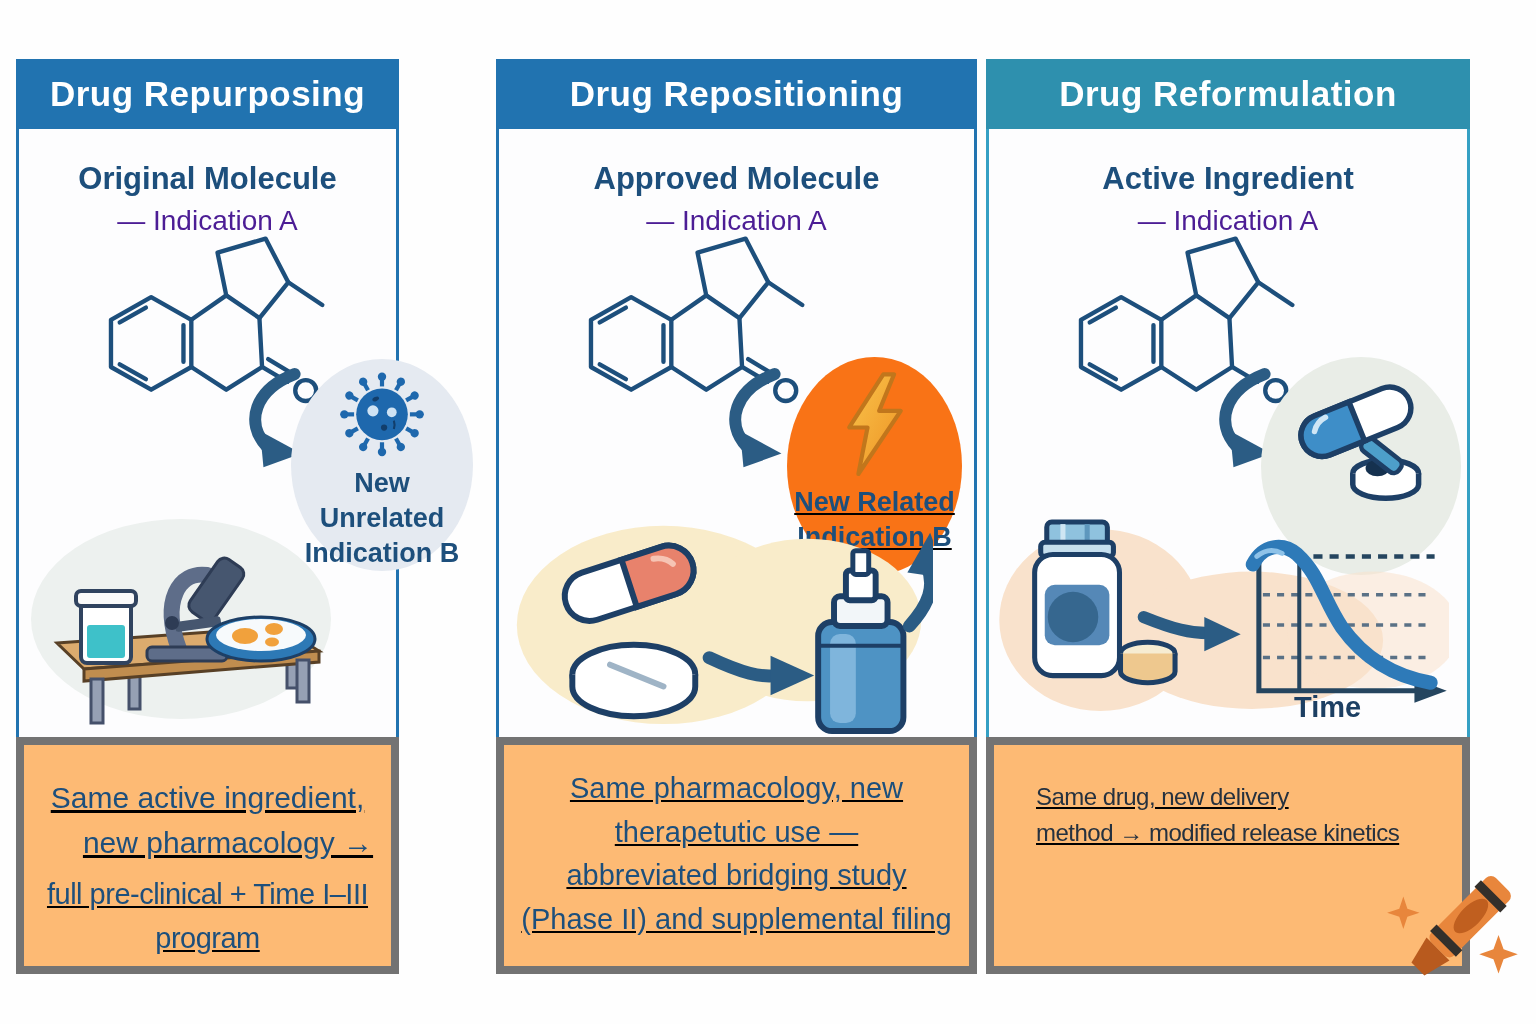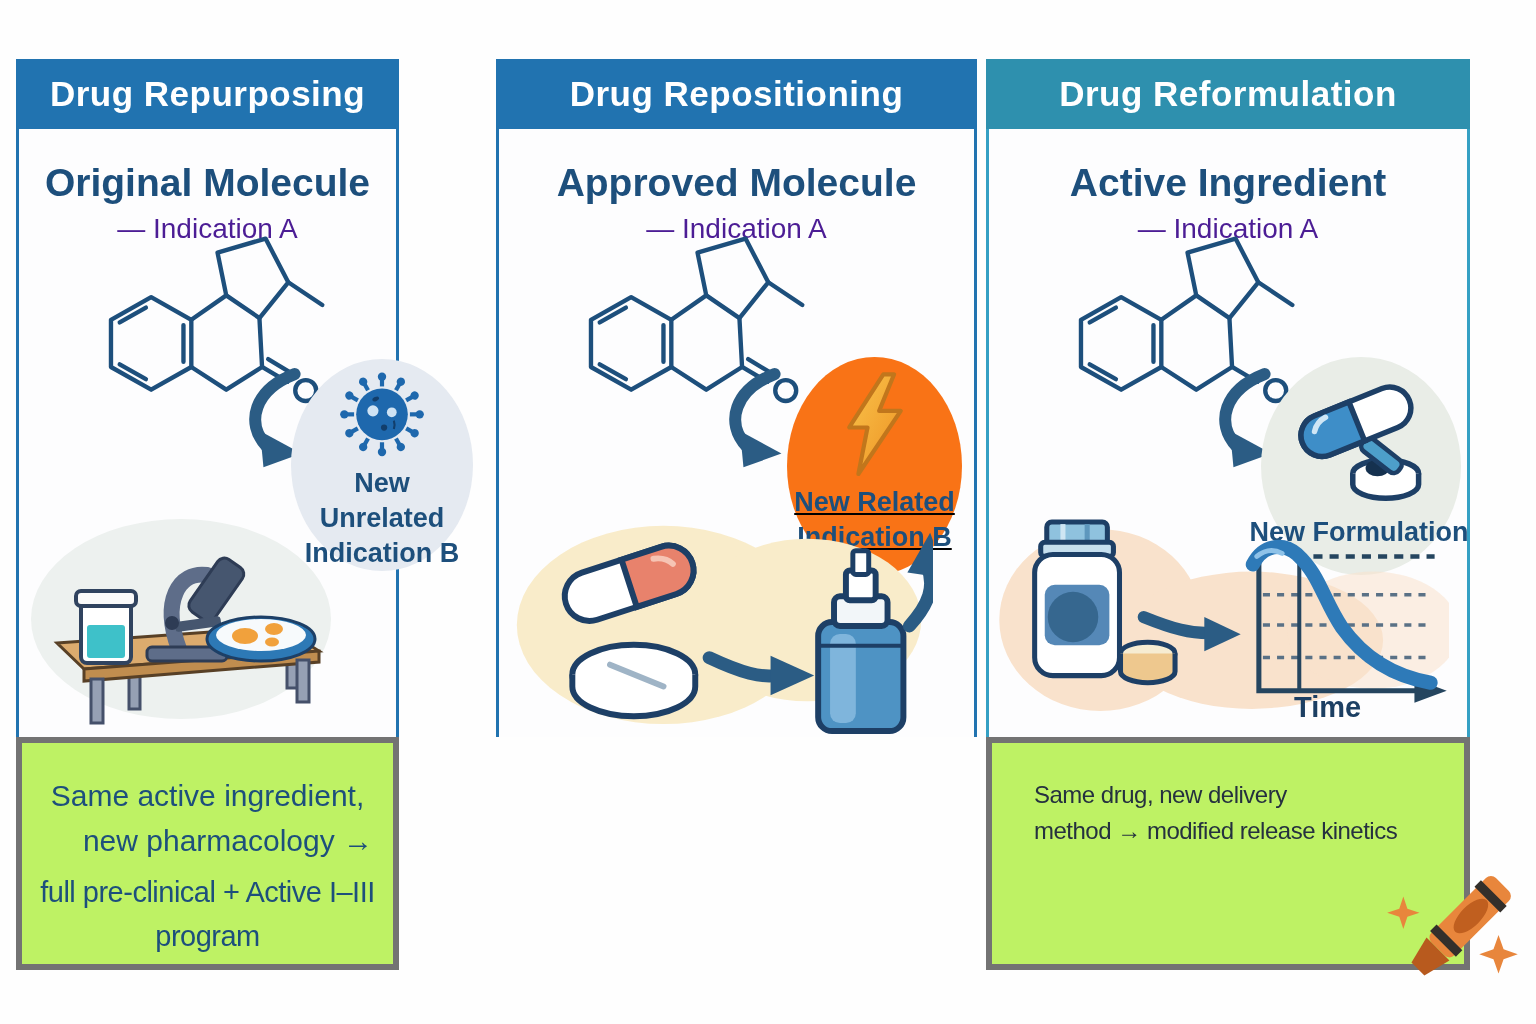--- a/index.html
+++ b/index.html
@@ -7,36 +7,36 @@
           font-family:"Liberation Sans", sans-serif;}
   .col{position:absolute;top:59px;height:903px;}
   .col-header{height:70px;display:flex;align-items:center;justify-content:center;}
   .col-header h1{margin:0;color:#ffffff;font-size:35px;font-weight:bold;letter-spacing:.5px;}
   .hdr-blue{background:#2173b0;}
   .hdr-teal{background:#2e90ae;}
   .col-body{position:relative;height:608px;background:#fdfdfe;border-left:3px solid;border-right:3px solid;}
   .b-blue{border-color:#2173b0;}
   .b-teal{border-color:#35a0c4;}
   .subtitle{padding-top:32px;text-align:center;}
-  .sub-bold{font-size:39px;font-weight:bold;color:#1d4f7c;}
+  .sub-bold{font-size:31px;font-weight:bold;color:#1d4f7c;}
   .sub-normal{font-size:28px;color:#4c1d95;margin-top:8px;}
   .molecule{position:absolute;left:78px;top:100px;width:262px;height:auto;}
   .curve-arrow{position:absolute;left:203px;top:236px;width:95px;height:108px;}
   .blob{position:absolute;border-radius:50%;display:flex;flex-direction:column;align-items:center;}
   .blob1{left:272px;top:230px;width:182px;height:212px;background:#e5eaf1;}
   .blob2{left:288px;top:228px;width:175px;height:218px;background:#f97316;text-decoration:underline;}
   .blob3{left:272px;top:228px;width:200px;height:218px;background:#e9ede7;}
   .blob-label{font-size:27px;font-weight:bold;color:#1d4f7c;text-align:center;line-height:1.3;margin-top:6px;}
   .nf-label{position:absolute;left:245px;top:388px;width:250px;text-align:center;white-space:nowrap;
             font-size:27px;font-weight:bold;color:#1d4f7c;}
   .illus1{position:absolute;left:10px;top:372px;width:310px;height:230px;}
   .illus2{position:absolute;left:14px;top:382px;width:420px;height:226px;}
   .illus3{position:absolute;left:5px;top:385px;width:455px;height:202px;}
   .time-label{position:absolute;left:305px;top:562px;width:160px;font-size:29px;font-weight:bold;color:#1c3f63;}
-  .col-footer{height:221px;background:#bef264;border:6px solid #737373;box-sizing:content-box;}
+  .col-footer{height:221px;background:#fdba74;border:8px solid #737373;box-sizing:content-box;text-decoration:underline;}
   .f-line{color:#1d4f7c;font-size:29px;text-align:center;line-height:1.5;}
   .f1{padding-top:30px;font-size:30px;}
   .f2{padding-top:22px;}
   .footer3 .f-line{text-align:left;padding-left:42px;color:#25313f;font-size:24px;letter-spacing:-0.5px;}
   .footer3 .f1{padding-top:34px;}
   .crayon{position:absolute;left:1381px;top:858px;width:152px;height:162px;}
 </style>
 </head>
 <body>
 
@@ -124,21 +124,21 @@
         <ellipse cx="232" cy="138" rx="54" ry="22" fill="#2d79b6" stroke="#1d3f66" stroke-width="3"></ellipse>
         <ellipse cx="232" cy="134" rx="45" ry="16" fill="#f7fafc"></ellipse>
         <ellipse cx="216" cy="135" rx="13" ry="8" fill="#f1a13c"></ellipse>
         <ellipse cx="245" cy="128" rx="9" ry="6" fill="#f1a13c"></ellipse>
         <ellipse cx="243" cy="141" rx="7" ry="4.5" fill="#f1a13c"></ellipse>
       </svg>
     </div>
     <footer class="col-footer">
       <div class="f-line f1">Same active ingredient,</div>
       <div class="f-line" style="font-size:30px;margin-left:41px;">new pharmacology →</div>
-      <div class="f-line" style="padding-top:8px;letter-spacing:-0.5px;">full pre-clinical + Active I–III program</div>
+      <div class="f-line" style="padding-top:8px;letter-spacing:-0.5px;">full pre-clinical + Time I–III program</div>
     </footer>
   </section>
 
   <section class="col" style="left:496px;width:481px;">
     <header class="col-header hdr-blue">
       <h1>Drug Repositioning</h1>
     </header>
     <div class="col-body b-blue">
       <div class="subtitle">
         <div class="sub-bold">Approved Molecule</div>
@@ -194,20 +194,26 @@
         <rect x="306" y="112" width="86" height="110" rx="14" fill="#4e93c4" stroke="#1d3f66" stroke-width="6"></rect>
         <rect x="318" y="124" width="26" height="90" rx="10" fill="#7fb5dc"></rect>
         <line x1="308" y1="136" x2="390" y2="136" stroke="#1d3f66" stroke-width="4"></line>
         <rect x="322" y="86" width="54" height="30" rx="6" fill="#f2f6f9" stroke="#1d3f66" stroke-width="6"></rect>
         <rect x="334" y="60" width="30" height="30" rx="4" fill="#ffffff" stroke="#1d3f66" stroke-width="6"></rect>
         <rect x="341" y="40" width="16" height="24" rx="3" fill="#ffffff" stroke="#1d3f66" stroke-width="5"></rect>
         <path d="M398,116 C418,94 424,76 416,56" stroke="#2b5c84" stroke-width="13" fill="none" stroke-linecap="round"></path>
         <polygon points="396,62 419,22 436,68" fill="#2b5c84"></polygon>
       </svg>
     </div>
+    <footer class="col-footer">
+      <div class="f-line f2">Same pharmacology, new</div>
+      <div class="f-line">therapetutic use —</div>
+      <div class="f-line">abbreviated bridging study</div>
+      <div class="f-line">(Phase II) and supplemental filing</div>
+    </footer>
   </section>
 
   <section class="col" style="left:986px;width:484px;">
     <header class="col-header hdr-teal">
       <h1>Drug Reformulation</h1>
     </header>
     <div class="col-body b-teal">
       <div class="subtitle">
         <div class="sub-bold">Active Ingredient</div>
         <div class="sub-normal">— Indication A</div>
@@ -238,21 +244,20 @@
           <g transform="rotate(38 100 85)">
             <rect x="84" y="76" width="50" height="17" rx="7" fill="#4d9fca" stroke="#1d3f66" stroke-width="5"></rect>
           </g>
           <g transform="rotate(-22 80 52)">
             <rect x="16" y="30" width="126" height="46" rx="23" fill="#ffffff" stroke="#1d3f66" stroke-width="6"></rect>
             <path d="M80,30 H39 a23,23 0 0 0 0,46 H80 Z" fill="#3e8ec8" stroke="#1d3f66" stroke-width="6"></path>
             <path d="M33,46 q6,-9 17,-10" stroke="#cfe6f5" stroke-width="6" fill="none" stroke-linecap="round"></path>
           </g>
         </svg>
       </div>
-      <div class="nf-label">New Formulation</div>
 
       <svg class="illus3" viewBox="0 0 450 200">
         <ellipse cx="105" cy="105" rx="100" ry="90" fill="#f9e2cc"></ellipse>
         <ellipse cx="255" cy="125" rx="130" ry="68" fill="#f9e2cc"></ellipse>
         <ellipse cx="375" cy="115" rx="85" ry="58" fill="#f9e2cc" opacity="0.55"></ellipse>
         <rect x="52" y="8" width="60" height="24" rx="5" fill="#8fc2de" stroke="#1d3f66" stroke-width="5"></rect>
         <line x1="68" y1="10" x2="68" y2="30" stroke="#cfe6f3" stroke-width="5"></line>
         <line x1="92" y1="10" x2="92" y2="30" stroke="#5e97bd" stroke-width="5"></line>
         <rect x="46" y="28" width="72" height="14" rx="4" fill="#c6dfee" stroke="#1d3f66" stroke-width="5"></rect>
         <rect x="40" y="40" width="84" height="120" rx="18" fill="#ffffff" stroke="#1d3f66" stroke-width="5"></rect>

